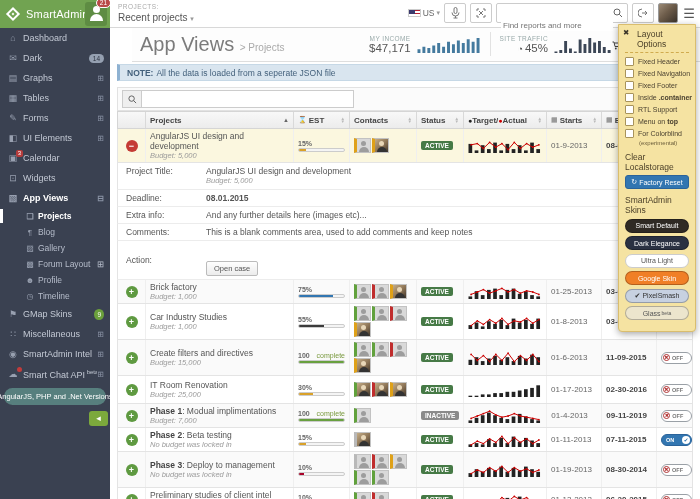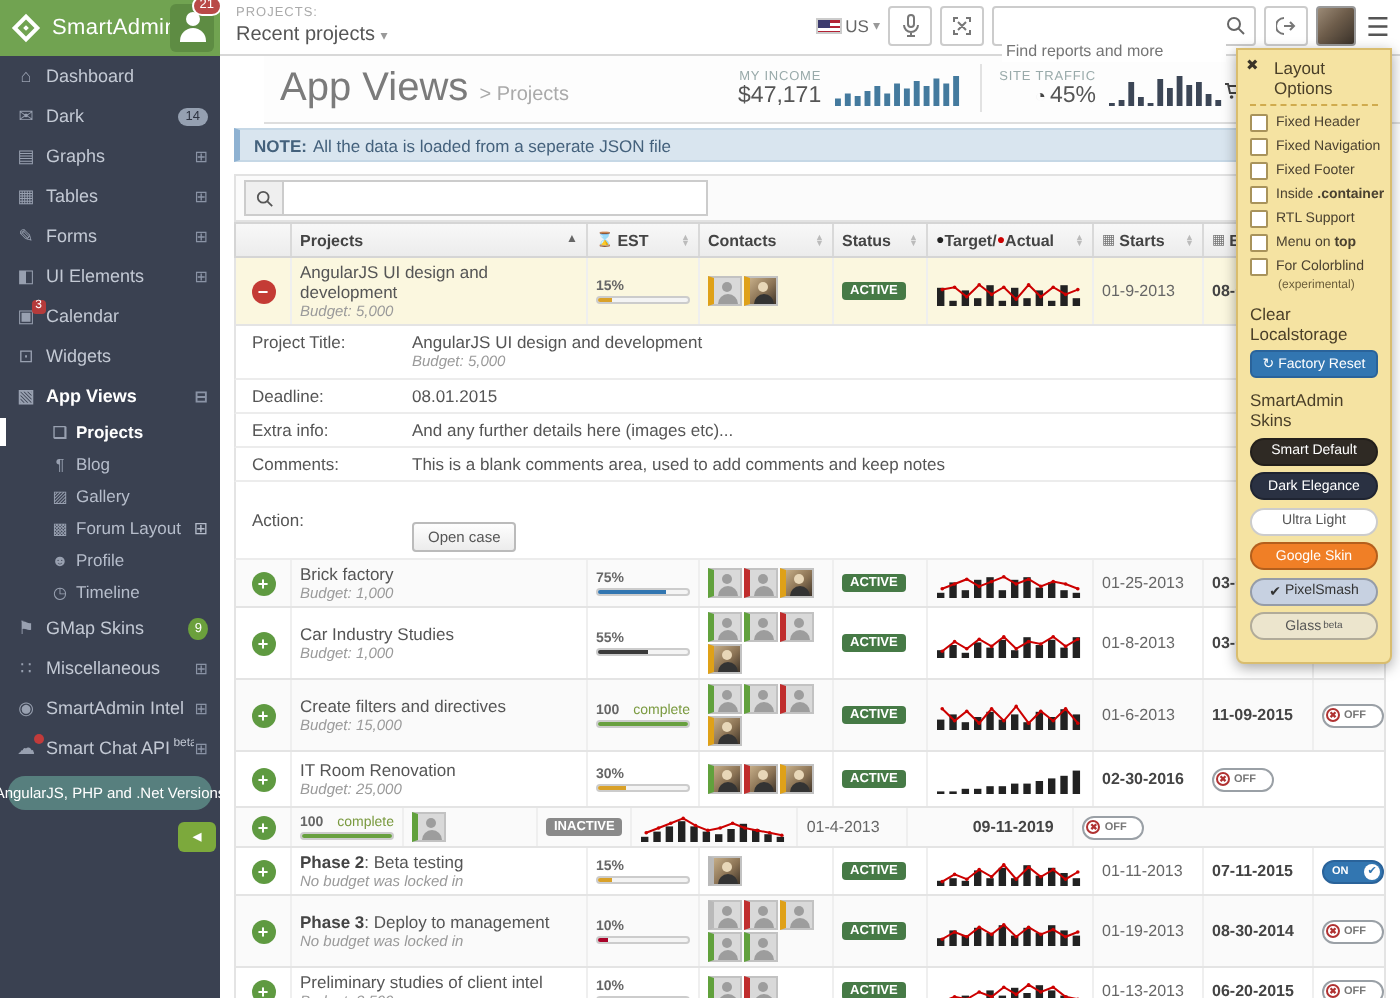--- a/index.html
+++ b/index.html
@@ -531,21 +531,21 @@
       <div class="drow" style="min-height: 26px;">
         <div class="dlabel">Project Title:</div>
         <div class="dval">
           <div>AngularJS UI design and development</div>
           <div class="dsub">Budget: 5,000</div>
         </div>
       </div>
       <div class="drow">
         <div class="dlabel">Deadline:</div>
         <div class="dval">
-          <div style="font-weight: normal;">08.01.2015</div>
+          <div style="font-weight: bold;">08.01.2015</div>
         </div>
       </div>
       <div class="drow">
         <div class="dlabel">Extra info:</div>
         <div class="dval">
           <div>And any further details here (images etc)...</div>
         </div>
       </div>
       <div class="drow">
         <div class="dlabel">Comments:</div>
@@ -780,31 +780,36 @@
             <rect x="25.17" y="11.10" width="3.70" height="3.90" fill="#222"></rect>
             <rect x="31.33" y="11.10" width="3.70" height="3.90" fill="#222"></rect>
             <rect x="37.50" y="9.80" width="3.70" height="5.20" fill="#222"></rect>
             <rect x="43.67" y="9.80" width="3.70" height="5.20" fill="#222"></rect>
             <rect x="49.83" y="8.50" width="3.70" height="6.50" fill="#222"></rect>
             <rect x="56.00" y="7.20" width="3.70" height="7.80" fill="#222"></rect>
             <rect x="62.17" y="5.90" width="3.70" height="9.10" fill="#222"></rect>
             <rect x="68.33" y="3.30" width="3.70" height="11.70" fill="#222"></rect>
           </svg>
         </div>
+        <div class="td date" style="flex: 0 0 55px;">01-17-2013</div>
         <div class="td date-end" style="flex: 0 0 55px;">02-30-2016</div>
         <div class="td" style="flex: 0 0 37px;">
           <span class="tgl">
             <span class="x-circ">✖</span>
             <span class="t-lbl">OFF</span>
           </span>
         </div>
       </div>
       <div class="trow alt" style="min-height: 20px;">
         <div class="td" style="flex: 0 0 28px;">
           <span class="circle-ico ci-plus">+</span>
+        </div>
+        <div class="td proj-cell" style="flex: 0 0 148px;">
+          <div class="proj-title"><b>Phase 1</b>: Modual implimentations</div>
+          <div class="proj-budget">Budget: 7,000</div>
         </div>
         <div class="td est-cell" style="flex: 0 0 56px;">
           <div class="est-top">
             <span>100</span>
             <span class="est-note">complete</span>
           </div>
           <div class="ebar">
             <i style="width: 100%; background: rgb(104, 160, 63);"></i>
           </div>
         </div>
@@ -837,21 +842,21 @@
             <circle cx="33.9" cy="9.2" r="0.9" fill="#cc0000"></circle>
             <circle cx="40.1" cy="8.0" r="0.9" fill="#cc0000"></circle>
             <circle cx="46.3" cy="5.6" r="0.9" fill="#cc0000"></circle>
             <circle cx="52.4" cy="8.0" r="0.9" fill="#cc0000"></circle>
             <circle cx="58.6" cy="9.2" r="0.9" fill="#cc0000"></circle>
             <circle cx="64.8" cy="10.4" r="0.9" fill="#cc0000"></circle>
             <circle cx="70.9" cy="11.6" r="0.9" fill="#cc0000"></circle>
           </svg>
         </div>
         <div class="td date" style="flex: 0 0 55px;">01-4-2013</div>
-        <div class="td date-end" style="flex: 0 0 55px; margin-left: 28px;">09-11-2019</div>
+        <div class="td date-end" style="flex: 0 0 55px;">09-11-2019</div>
         <div class="td" style="flex: 0 0 37px;">
           <span class="tgl">
             <span class="x-circ">✖</span>
             <span class="t-lbl">OFF</span>
           </span>
         </div>
       </div>
       <div class="trow" style="min-height: 20px;">
         <div class="td" style="flex: 0 0 28px;">
           <span class="circle-ico ci-plus">+</span>

